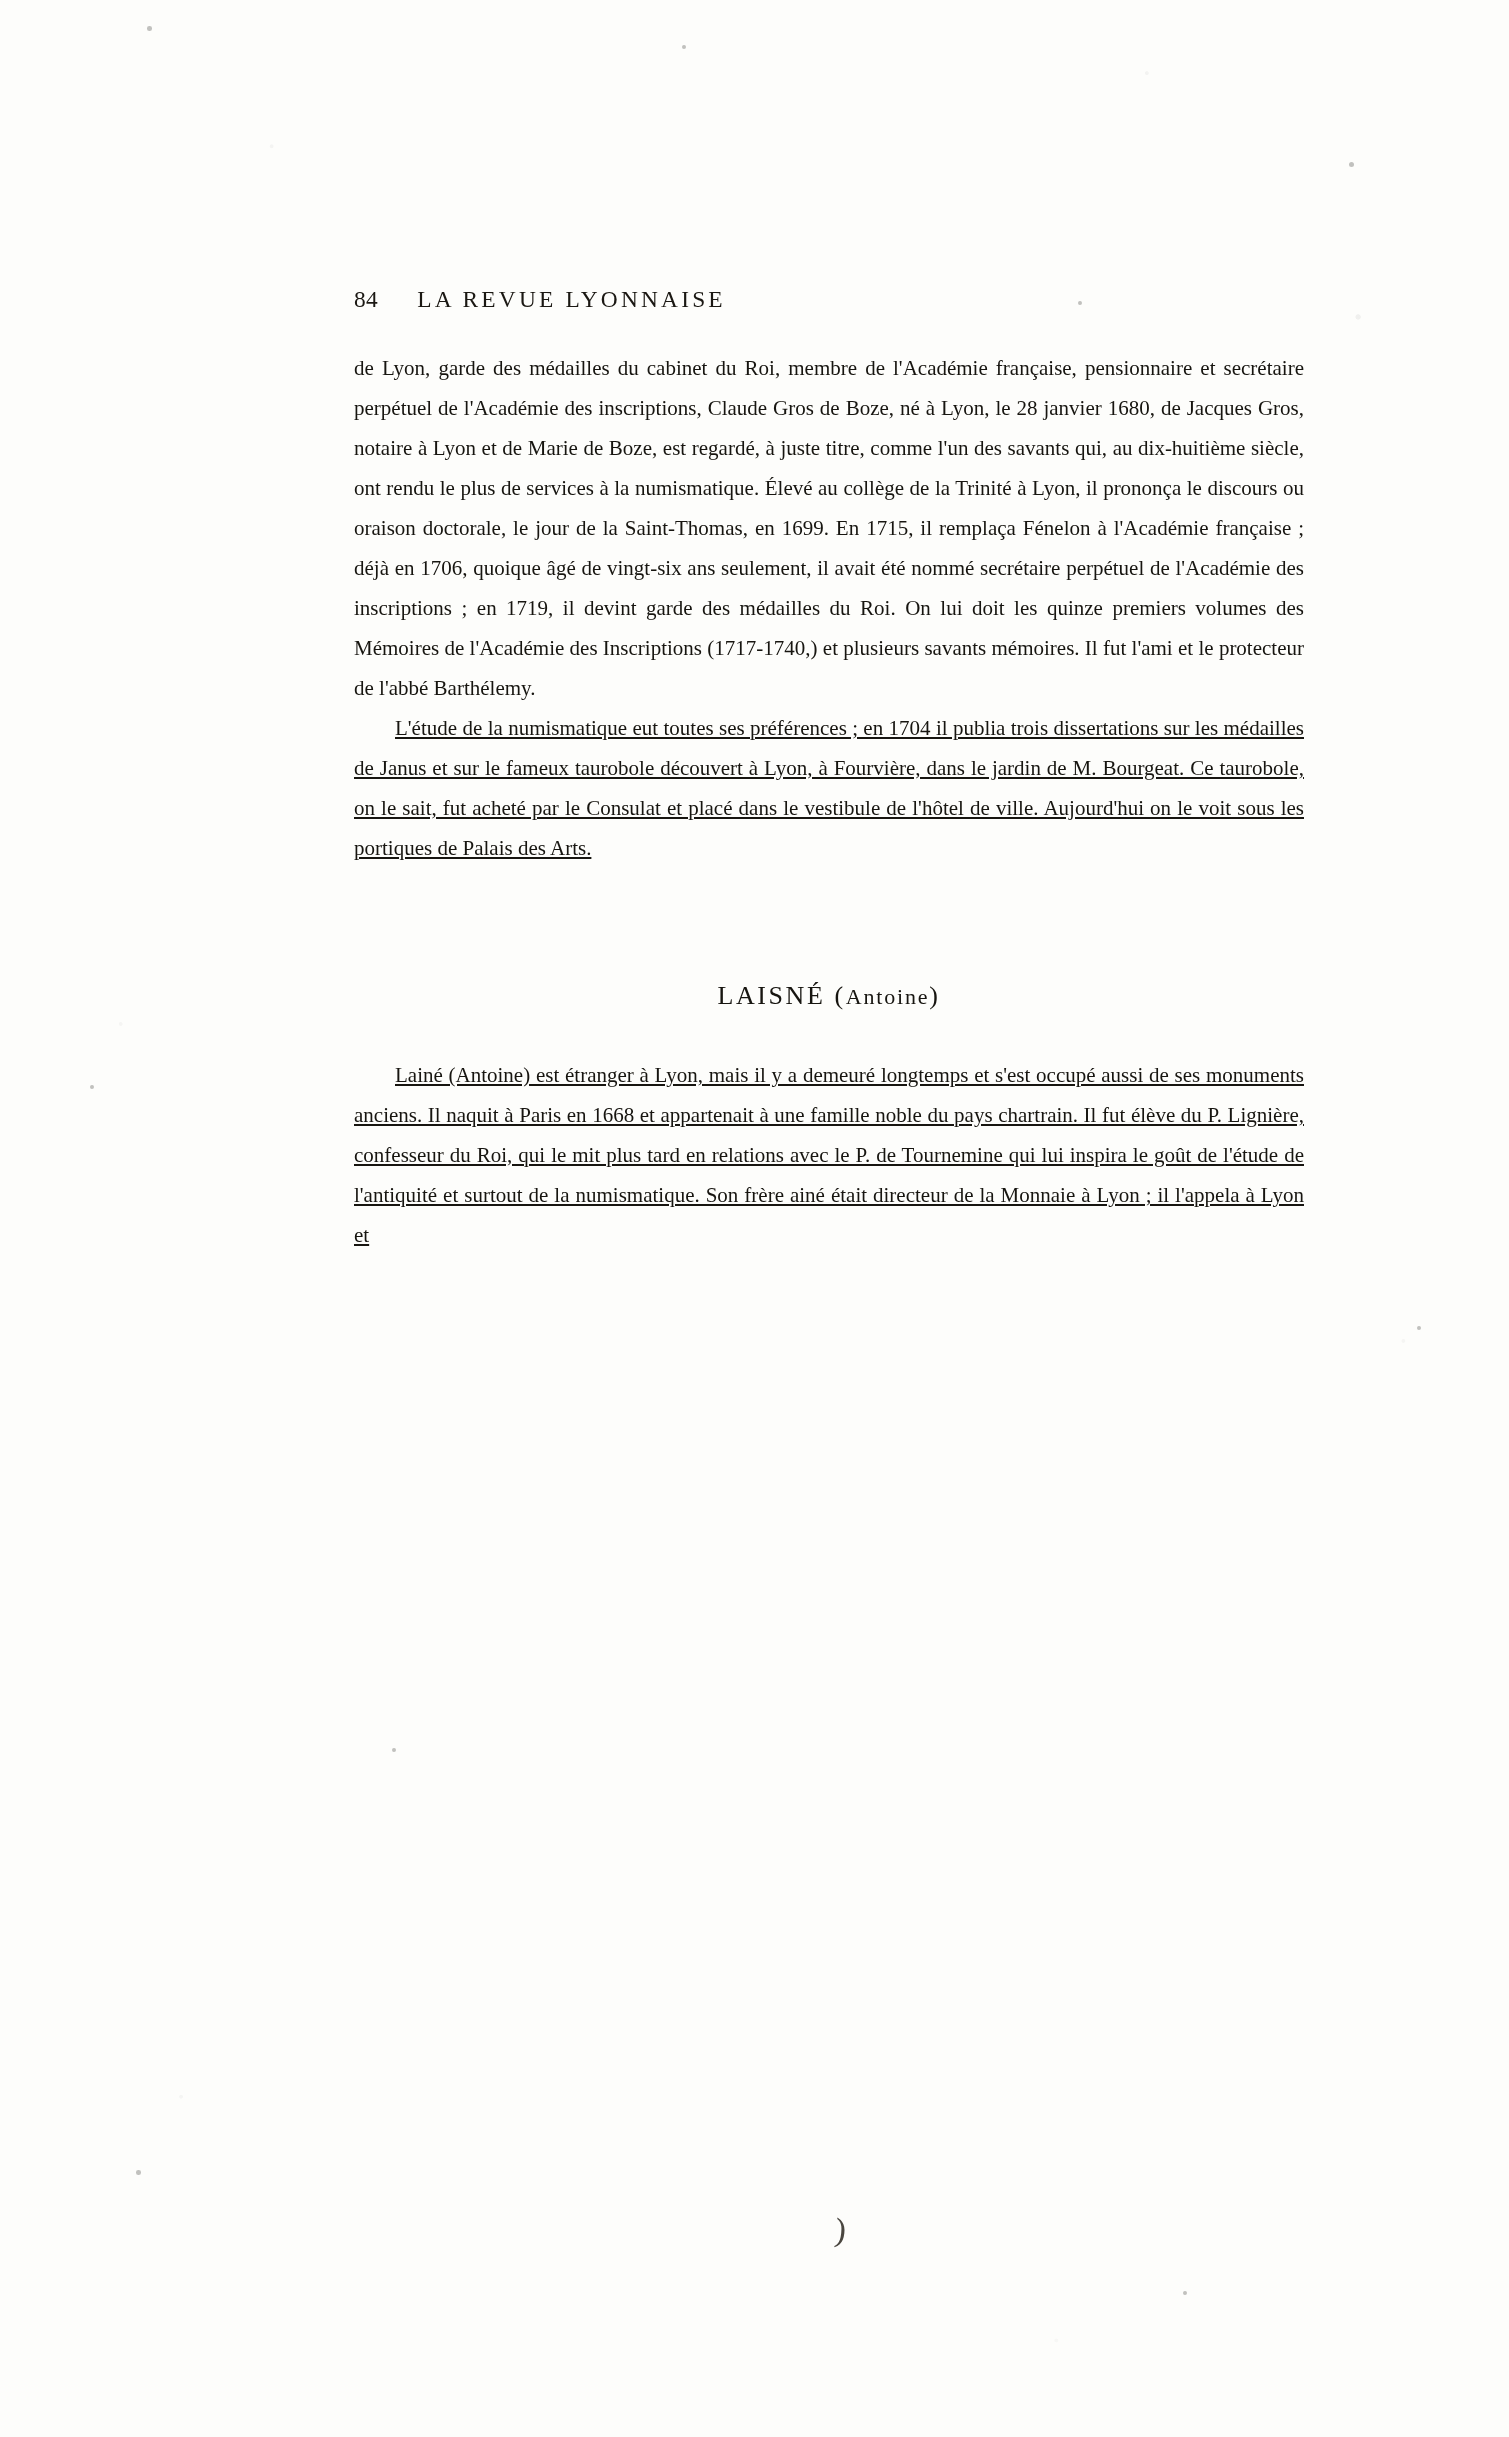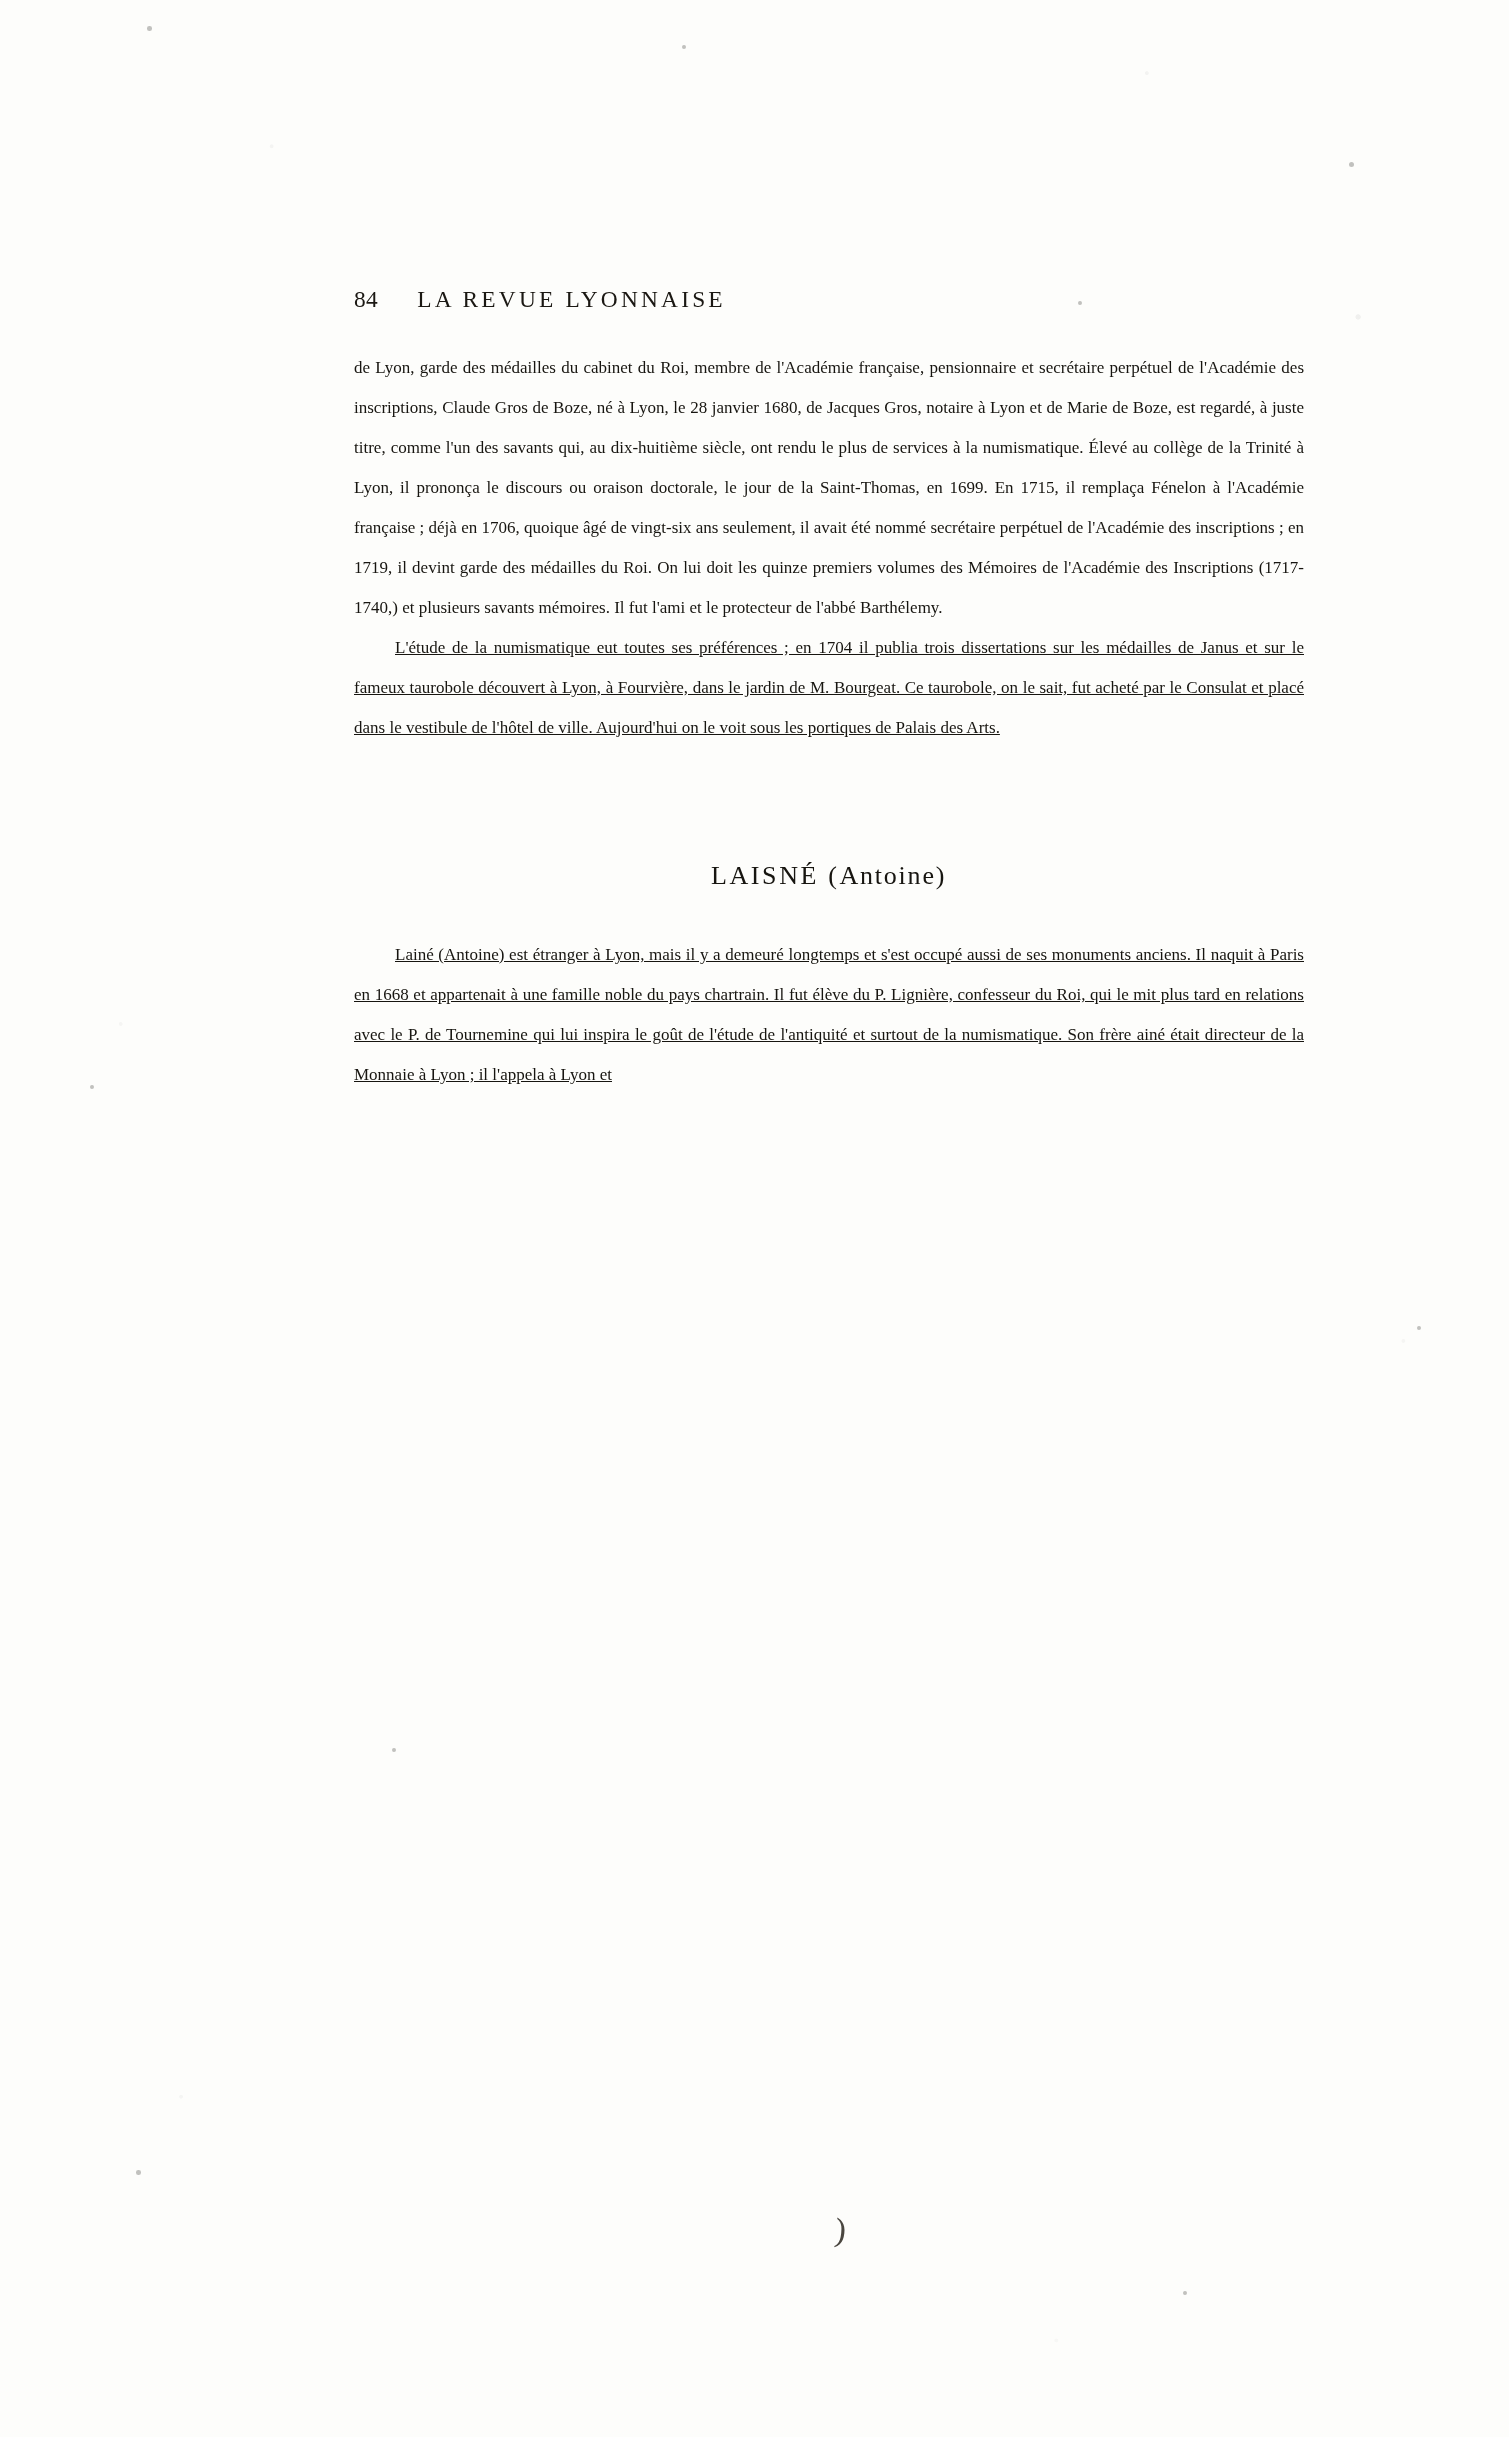--- a/index.html
+++ b/index.html
@@ -51,42 +51,42 @@
   }
   .running-title {
     font-size: 23.4px;
     letter-spacing: 3.2px;
     color: #1b1813;
     text-align: center;
   }
 
   p.body-par {
     margin: 0;
-    font-size: 17px;
+    font-size: 21px;
     line-height: 40px;
     text-align: justify;
     text-justify: inter-word;
     color: #171510;
     hyphens: none;
   }
   p.indent {
     text-indent: 41px;
     text-decoration: underline;
   }
 
   .section-title {
     margin-top: 113px;
     margin-bottom: 44px;
     text-align: center;
     font-size: 26px;
     letter-spacing: 2.6px;
     color: #171510;
   }
   .section-title .smallcaps {
-    font-size: 26px;
+    font-size: 22px;
     letter-spacing: 1.8px;
   }
 
   .italic { font-style: italic; }
 
   .mark {
     position: absolute;
     left: 835px;
     top: 2212px;
     font-size: 33px;

